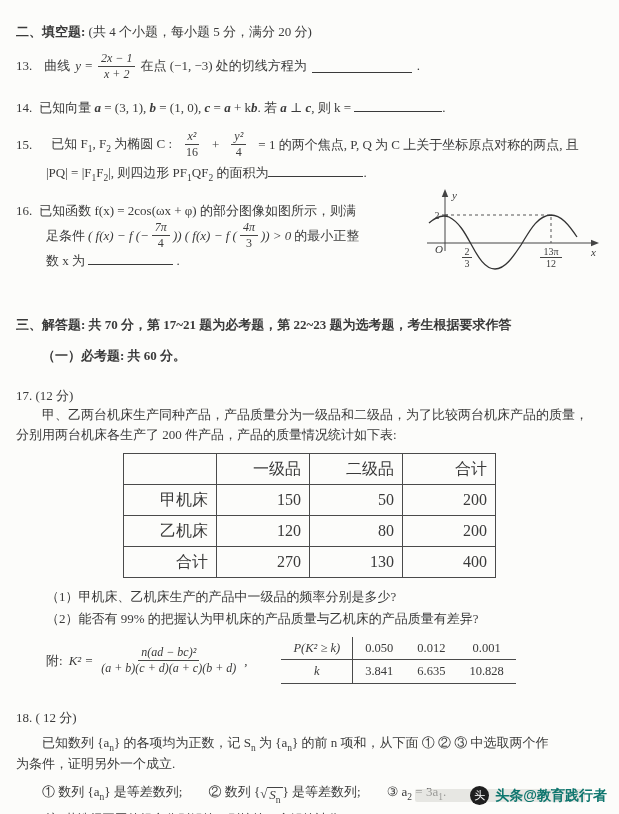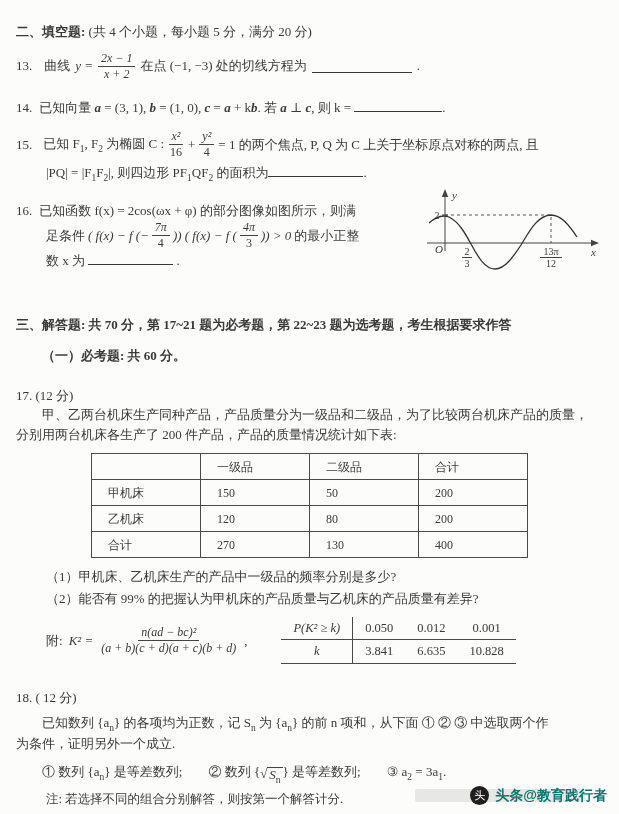--- a/index.html
+++ b/index.html
@@ -5,21 +5,21 @@
   html,body{margin:0;padding:0}
   body{width:619px;height:814px;overflow:hidden;background:#f4f4f2}
   .page{position:relative;width:619px;height:814px;box-sizing:border-box;
         padding:10px 16px 0 16px;background:#fcfcfa;color:#3a3a3a;
         font-family:"Liberation Serif","DejaVu Serif",serif;font-size:13px;line-height:1.5}
   .bold{font-weight:700}
   .it{font-style:italic}
   .vec{font-weight:700;font-style:italic}
   .nowrap{white-space:nowrap}
   .row{display:flex;align-items:center}
-  .gap5{gap:5px}.gap4{gap:4px}.gap3{gap:3px}
+  .gap5{gap:5px}.gap4{gap:12px}.gap3{gap:3px}
   .pl{padding-left:30px}
   .qno-in{margin-right:7px}
   .frac{display:inline-flex;flex-direction:column;align-items:center;text-align:center;
         font-size:12px;line-height:1.25;vertical-align:middle}
   .frac .fn{border-bottom:1px solid #444;padding:0 3px;display:block}
   .frac .fd{padding:0 2px;display:block}
   .blank{display:inline-block;border-bottom:1px solid #3a3a3a;height:13px;vertical-align:baseline}
   .b100{width:100px}.b90{width:88px}.b95{width:95px}.b85{width:85px}
   sub{font-size:9.5px}
   .sec-h{margin-top:12px}
@@ -28,21 +28,21 @@
   .q15{margin-top:12px}
   .q15-l2{margin-top:3px}
   .q16{margin-top:16px;position:relative}
   .q16-text{width:412px}
   .q16 svg{position:absolute;right:2px;top:-14px}
   .sec3{margin-top:44px;font-weight:700}
   .sec3-sub{margin-top:12px;padding-left:26px;font-weight:700}
   .q17-head{margin-top:20px}
   .q17-p1{text-indent:2em;margin-top:0}
   .qtable{margin:9px auto 8px;border-collapse:collapse}
-  .qtable td{border:1px solid #4a4a4a;text-align:left;font-size:12px;padding:3px 16px;min-width:76px;height:19px}
+  .qtable td{border:1px solid #4a4a4a;text-align:right;font-size:16px;padding:3px 8px;min-width:76px;height:19px}
   .q17-item{padding-left:30px;line-height:1.7}
   .fu-row{margin-top:6px;padding-left:30px;display:flex;align-items:center;gap:6px}
   .ktable{border-collapse:collapse;margin-left:28px;font-size:12.5px}
   .ktable td{padding:2px 12px;text-align:center;border-bottom:1px solid #4a4a4a}
   .ktable td:first-child{border-right:1px solid #4a4a4a;font-style:italic}
   .q18-head{margin-top:24px}
   .q18-p{margin-top:5px;text-indent:2em}
   .q18-cond{margin-top:8px;padding-left:26px;display:flex;gap:26px;align-items:flex-start}
   .q18-note{margin-top:5px;padding-left:30px;font-size:12.5px}
   .sqrt{display:inline-flex;align-items:stretch;vertical-align:-2px}

